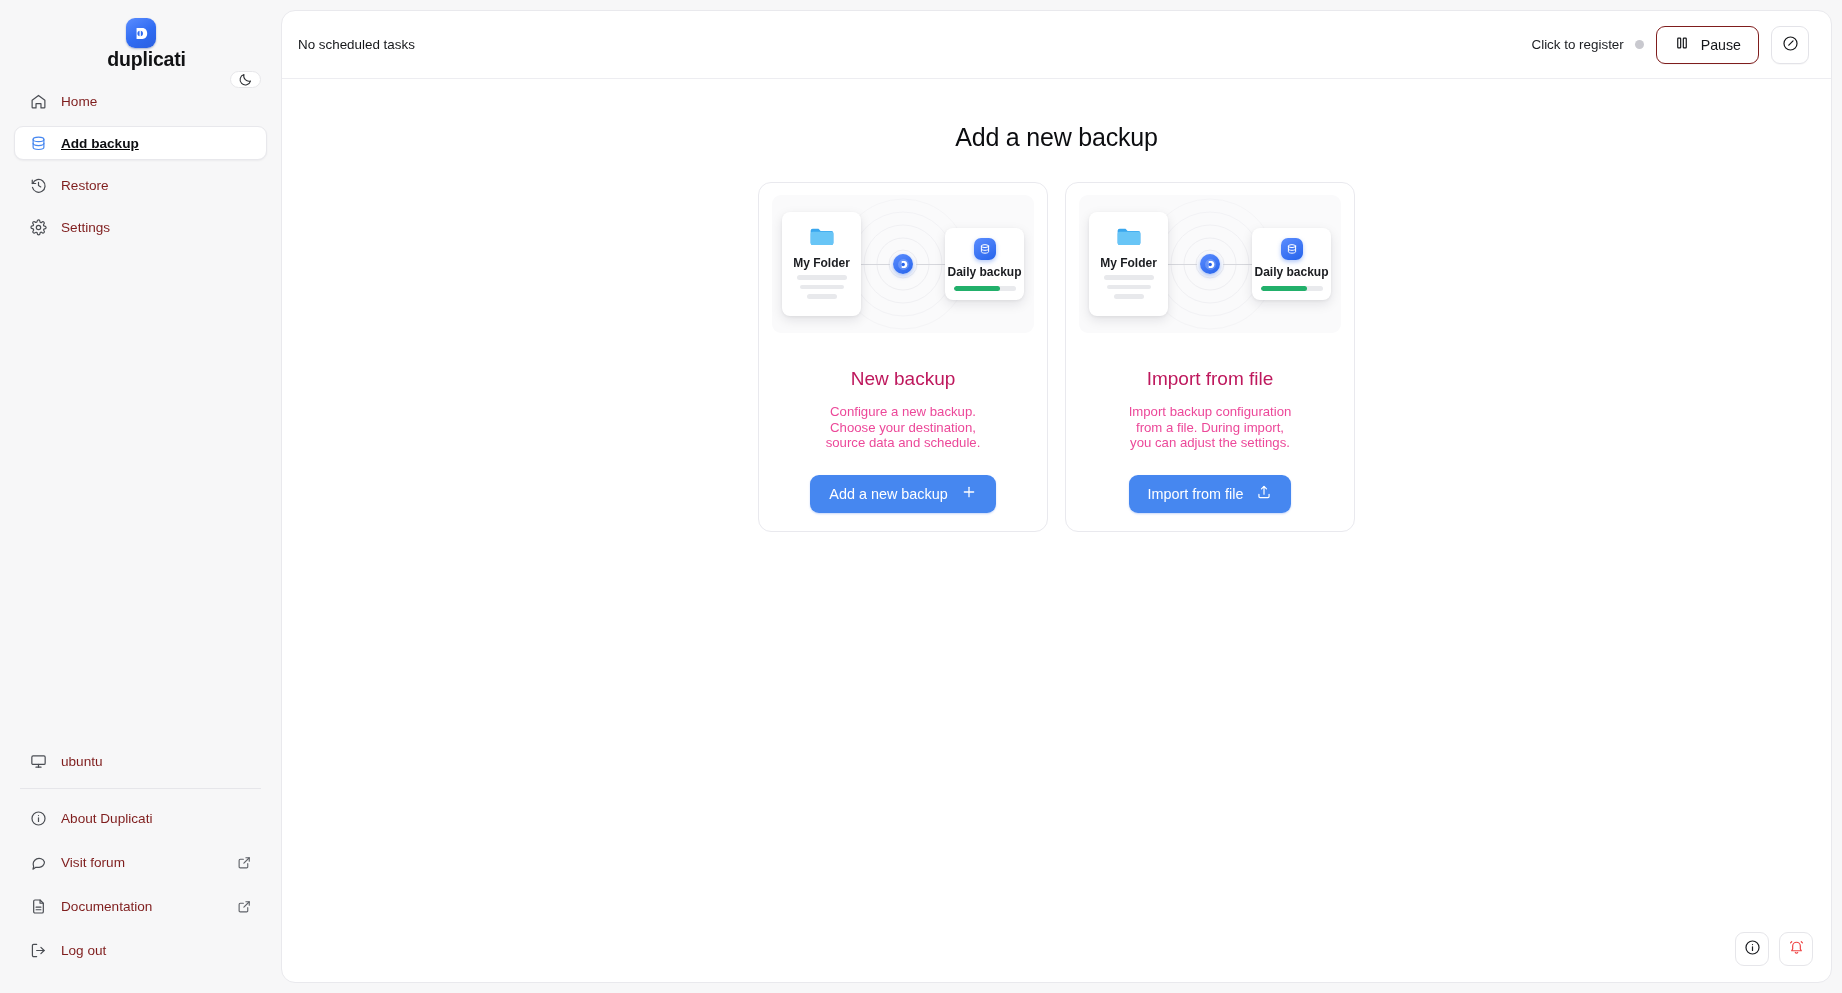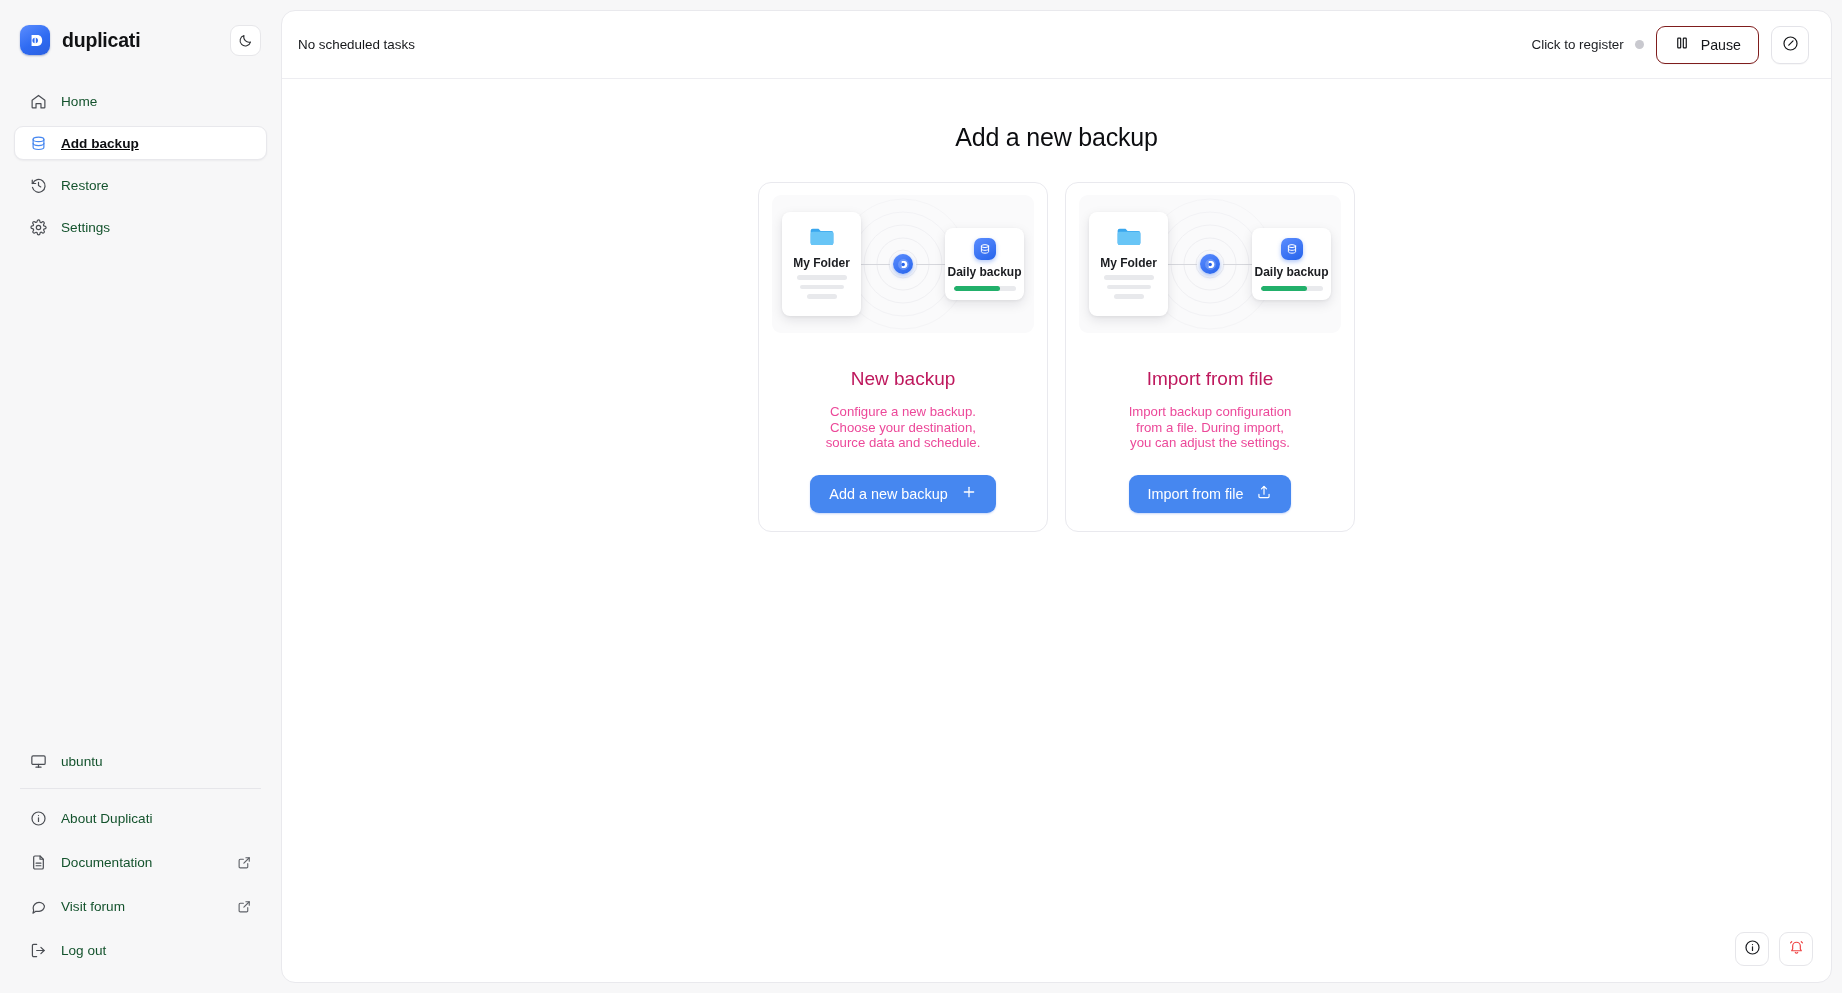--- a/index.html
+++ b/index.html
@@ -16,20 +16,21 @@
     width: 281px; height: 993px;
     background: #f7f7f8;
     display: flex; flex-direction: column;
     flex: 0 0 281px;
     padding: 0;
   }
   .brand-row {
     display: flex; align-items: center;
     padding: 18px 20px 0 20px;
     height: 62px;
+    flex-direction: column;
   }
   .logo-mark {
     width: 30px; height: 30px; border-radius: 9px;
     background: linear-gradient(150deg, #5b8dff 0%, #2f6bf2 55%, #2a5fe0 100%);
     display: flex; align-items: center; justify-content: center;
     box-shadow: 0 1px 2px rgba(20,50,120,.35);
     flex: 0 0 auto;
   }
   .brand-name {
     font-size: 19.5px; font-weight: 700; color: #111214;
@@ -45,21 +46,21 @@
 
   .nav-main { padding: 22px 14px 0 14px; }
   .nav-item {
     display: flex; align-items: center;
     height: 34px; padding: 0 14px;
     border-radius: 9px; margin-bottom: 8px;
     cursor: pointer; border: 1px solid transparent;
   }
   .nav-item .ico { width: 18px; height: 18px; flex: 0 0 18px; display:flex; align-items:center; justify-content:center;}
   .nav-item .lbl {
-    font-size: 13.6px; color: #14532d; margin-left: 14px;
+    font-size: 13.6px; color: #7f1d1d; margin-left: 14px;
     white-space: nowrap;
   }
   .nav-item.active {
     background: #ffffff; border: 1px solid #e8e8ec;
     box-shadow: 0 1px 2px rgba(16,24,40,.05);
     text-decoration: underline;
   }
   .nav-item.active .lbl { color: #0d0e11; font-weight: 700; }
 
   .sidebar-spacer { flex: 1 1 auto; }
@@ -305,43 +306,43 @@
               <path d="M12 11v5.2"></path>
               <circle cx="12" cy="7.9" r=".9" fill="#4a4d53" stroke="none"></circle>
           </svg>
         </span>
         <span class="lbl">About Duplicati</span>
       </div>
 
       <div class="nav-item">
         <span class="ico">
           <svg width="17" height="17" viewBox="0 0 24 24" fill="none" stroke="#4a4d53" stroke-width="1.7" stroke-linecap="round" stroke-linejoin="round">
-            <path d="M14.2 2.8H7a1.8 1.8 0 0 0-1.8 1.8v14.8A1.8 1.8 0 0 0 7 21.2h10a1.8 1.8 0 0 0 1.8-1.8V7.4z"></path>
-            <path d="M14.2 2.8v4.6h4.6"></path>
-              <path d="M8.6 13h6.8"></path>
-              <path d="M8.6 16.6h6.8"></path>
-          </svg>
-        </span>
-        <span class="lbl">Documentation</span>
+            <path d="M20.4 11.2a7.6 7.6 0 0 1-7.6 7.6H8.2l-4 2.6.9-3.6a7.6 7.6 0 1 1 15.3-6.6z"></path>
+          </svg>
+        </span>
+        <span class="lbl">Visit forum</span>
         <span class="ext-ico">
           <svg width="15" height="15" viewBox="0 0 24 24" fill="none" stroke="#5f6268" stroke-width="1.8" stroke-linecap="round" stroke-linejoin="round">
             <path d="M14.2 4.4h5.4v5.4"></path>
               <path d="M19.6 4.4 11 13"></path>
             <path d="M17.2 13.8v5a1.8 1.8 0 0 1-1.8 1.8H5.2a1.8 1.8 0 0 1-1.8-1.8V8.6a1.8 1.8 0 0 1 1.8-1.8h5"></path>
           </svg>
         </span>
       </div>
 
       <div class="nav-item">
         <span class="ico">
           <svg width="17" height="17" viewBox="0 0 24 24" fill="none" stroke="#4a4d53" stroke-width="1.7" stroke-linecap="round" stroke-linejoin="round">
-            <path d="M20.4 11.2a7.6 7.6 0 0 1-7.6 7.6H8.2l-4 2.6.9-3.6a7.6 7.6 0 1 1 15.3-6.6z"></path>
-          </svg>
-        </span>
-        <span class="lbl">Visit forum</span>
+            <path d="M14.2 2.8H7a1.8 1.8 0 0 0-1.8 1.8v14.8A1.8 1.8 0 0 0 7 21.2h10a1.8 1.8 0 0 0 1.8-1.8V7.4z"></path>
+            <path d="M14.2 2.8v4.6h4.6"></path>
+              <path d="M8.6 13h6.8"></path>
+              <path d="M8.6 16.6h6.8"></path>
+          </svg>
+        </span>
+        <span class="lbl">Documentation</span>
         <span class="ext-ico">
           <svg width="15" height="15" viewBox="0 0 24 24" fill="none" stroke="#5f6268" stroke-width="1.8" stroke-linecap="round" stroke-linejoin="round">
             <path d="M14.2 4.4h5.4v5.4"></path>
               <path d="M19.6 4.4 11 13"></path>
             <path d="M17.2 13.8v5a1.8 1.8 0 0 1-1.8 1.8H5.2a1.8 1.8 0 0 1-1.8-1.8V8.6a1.8 1.8 0 0 1 1.8-1.8h5"></path>
           </svg>
         </span>
       </div>
 
       <div class="nav-item">

